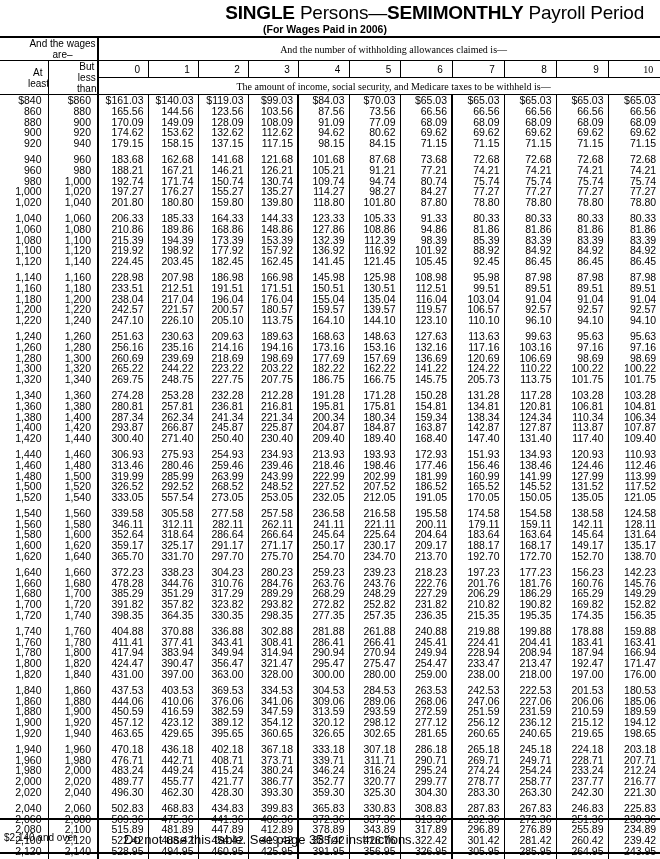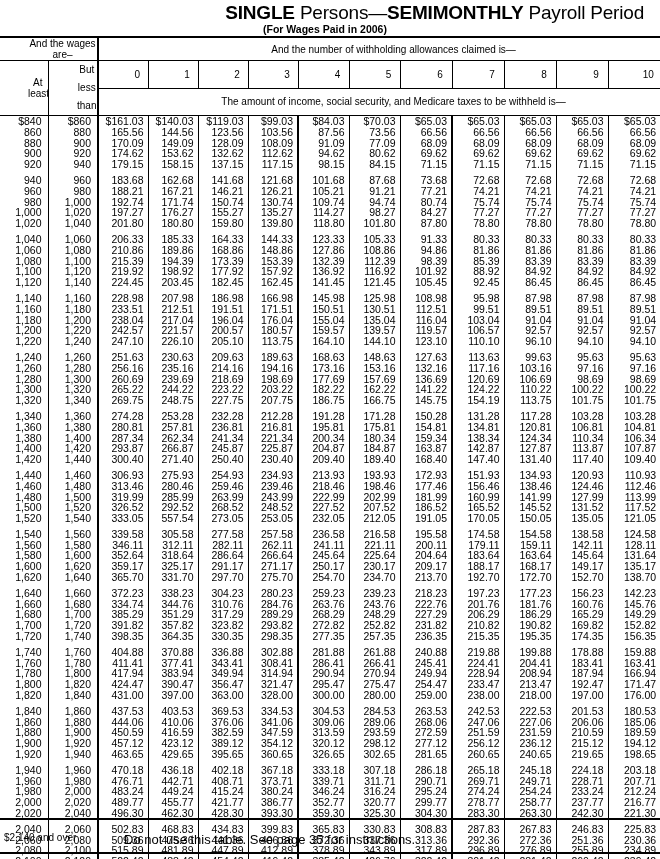--- a/index.html
+++ b/index.html
@@ -5,21 +5,21 @@
   html,body{margin:0;padding:0;background:#fff;}
   body{width:660px;height:859px;position:relative;overflow:hidden;font-family:"Liberation Sans",sans-serif;color:#000;}
   .title{position:absolute;right:16px;top:2px;font-size:19px;white-space:nowrap;letter-spacing:-0.2px;}
   .title b{font-weight:bold;}
   .subtitle{position:absolute;left:216px;top:23px;font-size:10.5px;font-weight:bold;margin-left:47px;}
   .hdr{position:absolute;left:0;top:36px;width:660px;border-top:2px solid #000;}
   table{border-collapse:collapse;position:absolute;left:0;top:37px;width:660px;table-layout:fixed;font-size:10.5px;}
   td,th{padding:0;font-weight:normal;}
   th{border:1px solid #000;text-align:center;height:16px;font-size:10px;padding-left:28px;}
   th.first{border-left:none;}
-  th.last{border-right:none;}
+  th.last{border-right:none;font-family:Liberation Serif, serif;}
   .thick-r{border-right:2px solid #000 !important;}
   td{text-align:right;line-height:10.8px;height:10.8px;border-left:1px solid #000;padding-right:4px;white-space:nowrap;}
   td.c0{border-left:none;padding-right:6px;}
   td.c1{padding-right:6px;}
   td.thickl{border-left:2px solid #000;}
   td.thinl{border-left:1px solid #000;}
   tr.gap td{padding-top:5px;}
   .bottom-border{position:absolute;left:0;width:660px;border-top:2px solid #000;}
   .footer-left{position:absolute;left:4px;top:832px;font-size:10px;}
   .footer-right{position:absolute;left:124px;top:832px;font-size:13px;}
@@ -47,21 +47,21 @@
       <col style="width:52px">
       <col style="width:52px">
   </colgroup>
   <thead>
     <tr>
       <th class="first thick-r" colspan="2">And the wages are–</th>
       <th class="last" colspan="11">And the number of withholding allowances claimed is—</th>
     </tr>
     <tr id="allow-row">
       <th class="first" rowspan="2">At least</th>
-      <th class="thick-r" rowspan="2" style="line-height:18px">But less than</th>
+      <th class="thick-r" rowspan="2" style="line-height:11px">But less than</th>
     <th>0</th>
         <th>1</th>
         <th>2</th>
         <th>3</th>
         <th>4</th>
         <th>5</th>
         <th>6</th>
         <th>7</th>
         <th>8</th>
         <th>9</th>
@@ -435,21 +435,21 @@
       <tr>
         <td class="c0">1,320</td>
         <td class="c1 thinl">1,340</td>
         <td class="c2 thickl">269.75</td>
         <td class="c3">248.75</td>
         <td class="c4">227.75</td>
         <td class="c5">207.75</td>
         <td class="c6 thickl">186.75</td>
         <td class="c7">166.75</td>
         <td class="c8">145.75</td>
-        <td class="c9 thickl">154.19</td>
+        <td class="c9 thickl">205.73</td>
         <td class="c10">113.75</td>
         <td class="c11">101.75</td>
         <td class="c12">101.75</td>
       </tr>
       <tr class="gap">
         <td class="c0">1,340</td>
         <td class="c1 thinl">1,360</td>
         <td class="c2 thickl">274.28</td>
         <td class="c3">253.28</td>
         <td class="c4">232.28</td>
@@ -683,21 +683,21 @@
         <td class="c7">239.23</td>
         <td class="c8">218.23</td>
         <td class="c9 thickl">197.23</td>
         <td class="c10">177.23</td>
         <td class="c11">156.23</td>
         <td class="c12">142.23</td>
       </tr>
       <tr>
         <td class="c0">1,660</td>
         <td class="c1 thinl">1,680</td>
-        <td class="c2 thickl">334.74</td>
+        <td class="c2 thickl">478.28</td>
         <td class="c3">344.76</td>
         <td class="c4">310.76</td>
         <td class="c5">284.76</td>
         <td class="c6 thickl">263.76</td>
         <td class="c7">243.76</td>
         <td class="c8">222.76</td>
         <td class="c9 thickl">201.76</td>
         <td class="c10">181.76</td>
         <td class="c11">160.76</td>
         <td class="c12">145.76</td>

